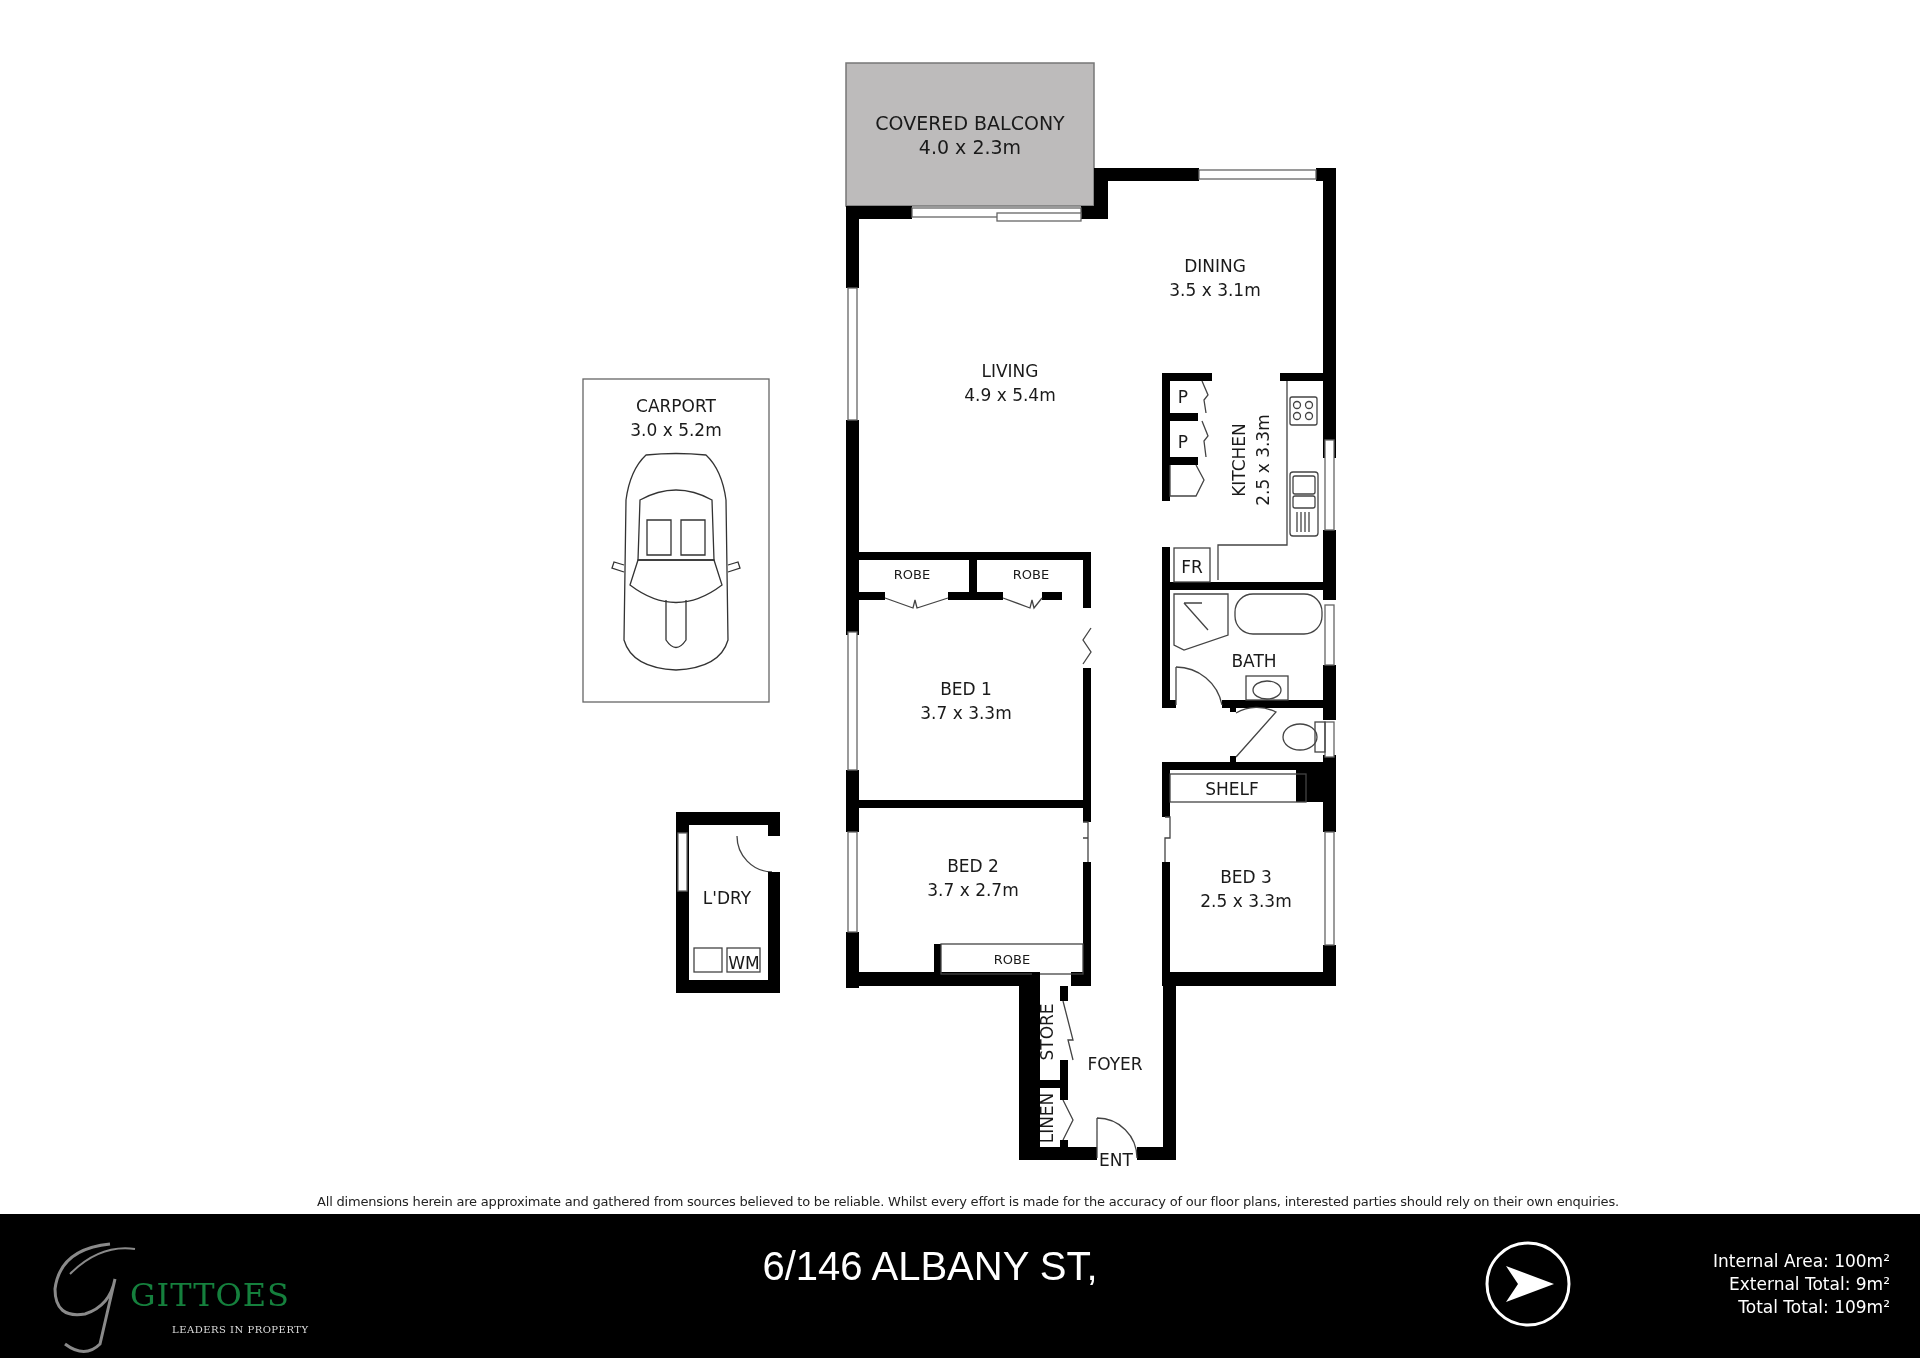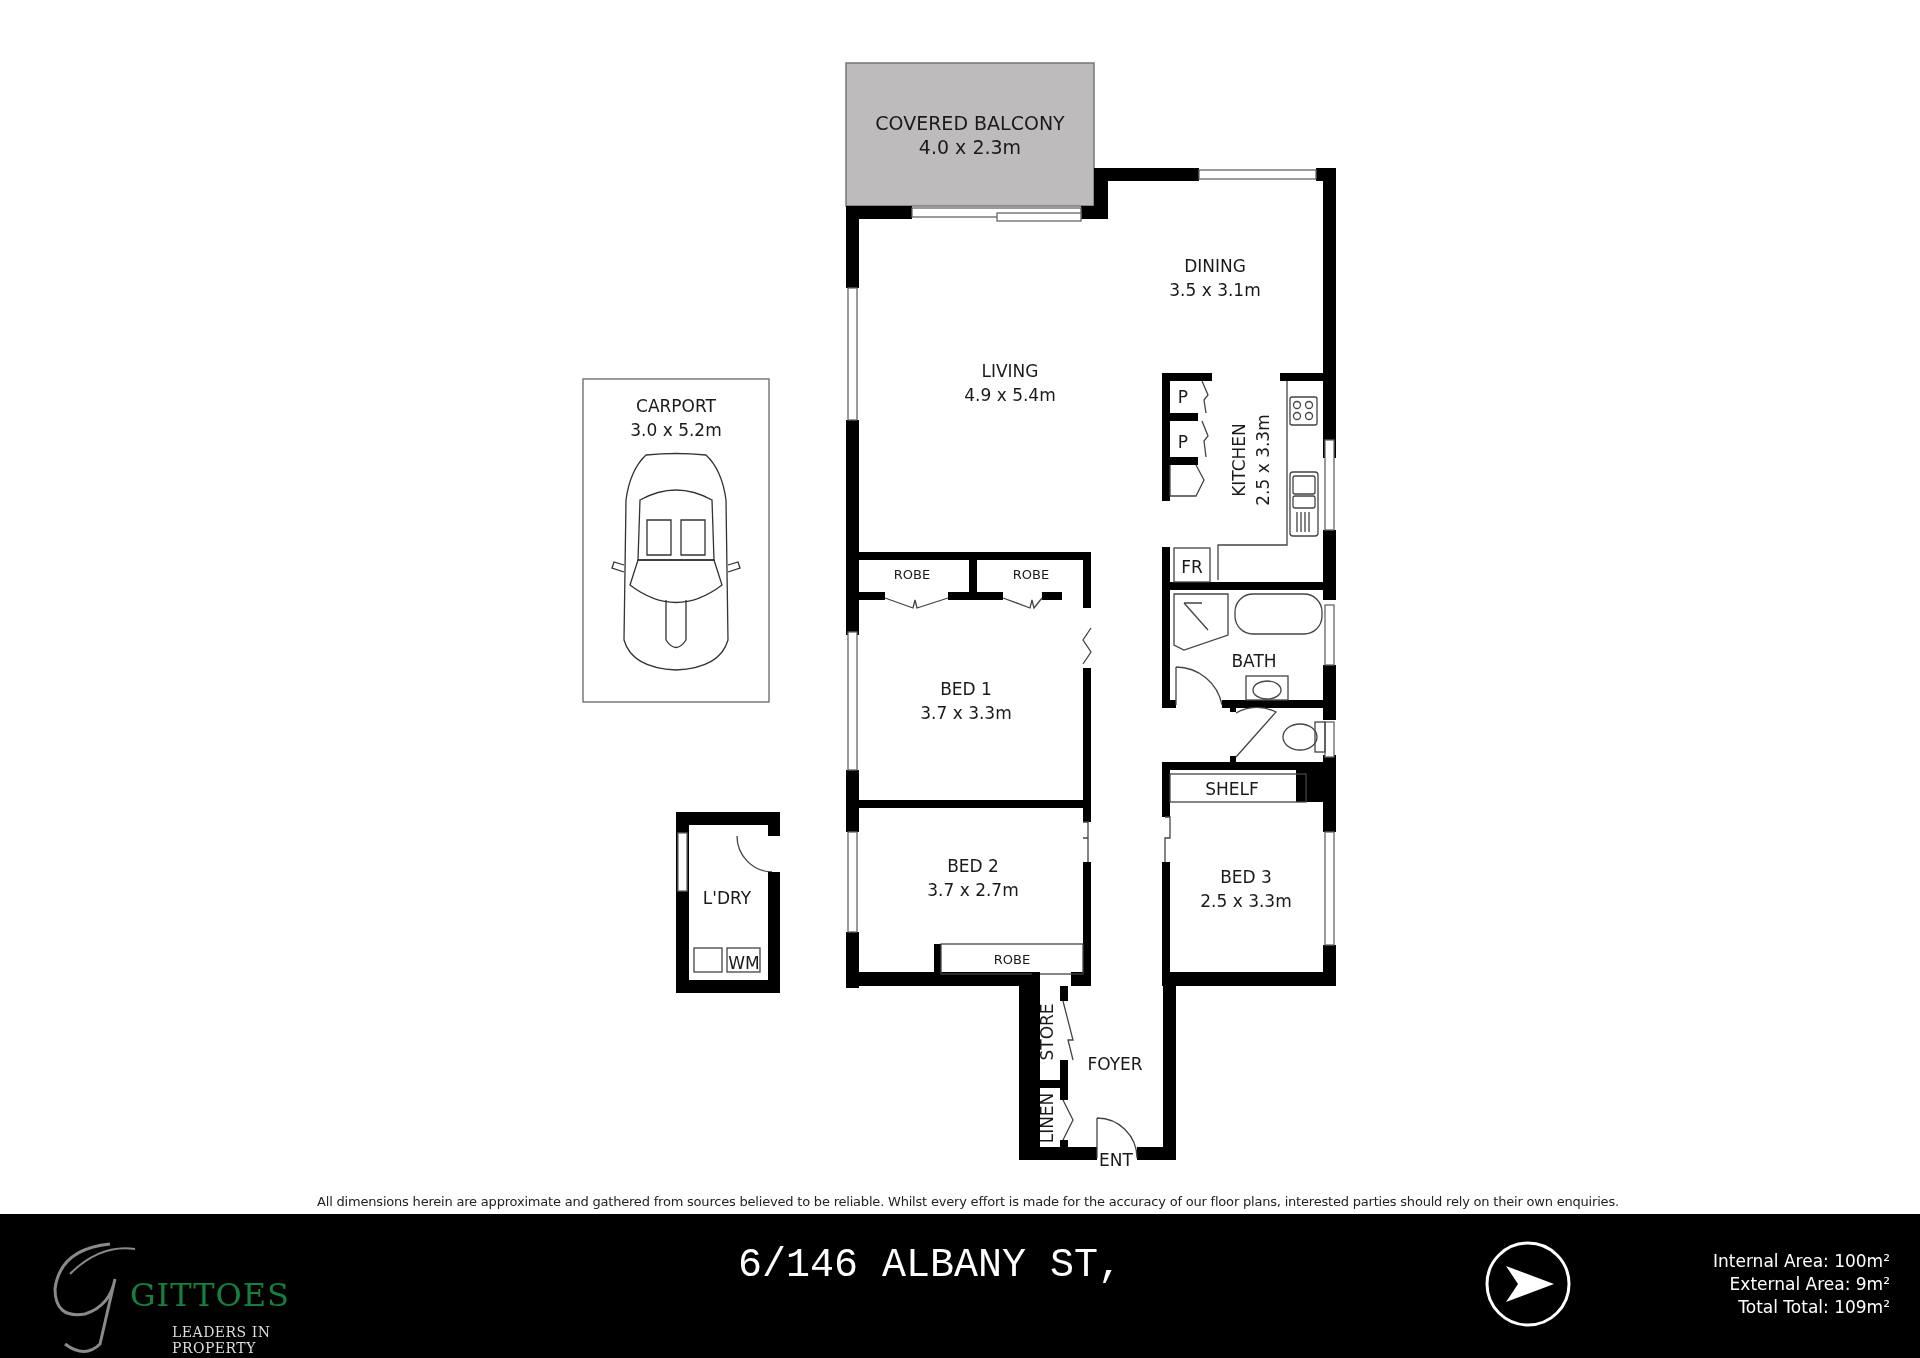--- a/index.html
+++ b/index.html
@@ -7,22 +7,22 @@
   #plan { position: absolute; left: 0; top: 0; width: 1920px; height: 1210px; }
   .room-label { font-family: "DejaVu Sans", sans-serif; fill: #1a1a1a; text-anchor: middle; }
   .lbl-lg { font-size: 19px; }
   .lbl-sm { font-size: 13px; }
   .lbl-md { font-size: 17px; }
   .disclaimer { position: absolute; left: 0; top: 1194px; width: 1920px; text-align: center; font-size: 13px; color: #222; font-family: "DejaVu Sans", sans-serif; letter-spacing: -0.2px; margin-left: 8px; }
   .footer { position: absolute; left: 0; top: 1214px; width: 1920px; height: 144px; background: #000; color: #fff; }
   .logo { position: absolute; left: 40px; top: 20px; width: 300px; height: 110px; }
   .logo-g { position: absolute; left: 0; top: 0; }
   .logo-name { position: absolute; left: 90px; top: 42px; font-family: "DejaVu Serif", serif; font-size: 32px; color: #15803d; letter-spacing: 1px; }
-  .logo-tag { position: absolute; left: 132px; top: 90px; font-family: "DejaVu Serif", serif; font-size: 14px; color: #ddd; letter-spacing: 0.5px; }
-  .address { position: absolute; left: 700px; top: 26px; width: 460px; text-align: center; font-family: Liberation Mono, monospace; font-size: 40px; line-height: 52px; color: #fff; font-weight: 300; }
+  .logo-tag { position: absolute; left: 132px; top: 90px; font-family: "DejaVu Serif", serif; font-size: 10px; color: #ddd; letter-spacing: 0.5px; }
+  .address { position: absolute; left: 700px; top: 26px; width: 460px; text-align: center; font-family: Liberation Sans, sans-serif; font-size: 40px; line-height: 52px; color: #fff; font-weight: 300; }
   .compass { position: absolute; left: 1484px; top: 26px; width: 88px; height: 88px; }
   .areas { position: absolute; left: 1680px; top: 36px; width: 210px; text-align: right; font-size: 17px; line-height: 23px; color: #fff; font-family: "DejaVu Sans", sans-serif; }
   .areas div { text-align: right; }
 </style>
 </head>
 <body>
 
 <svg id="plan" viewBox="0 0 1920 1210" xmlns="http://www.w3.org/2000/svg">
 
   <g>
@@ -246,16 +246,16 @@
   </div>
   <div class="address">
     <div>6/146 ALBANY ST,</div>
   </div>
   <svg class="compass" viewBox="0 0 88 88">
     <circle cx="44" cy="44" r="41" fill="none" stroke="#fff" stroke-width="3"></circle>
     <path d="M22 26 L70 44 L22 62 L34 44 Z" fill="#fff"></path>
   </svg>
   <div class="areas">
     <div>Internal Area: 100m²</div>
-    <div>External Area: 9m²</div>
+    <div>External Total: 9m²</div>
     <div>Total Total: 109m²</div>
   </div>
 </div>
 
 </body></html>

